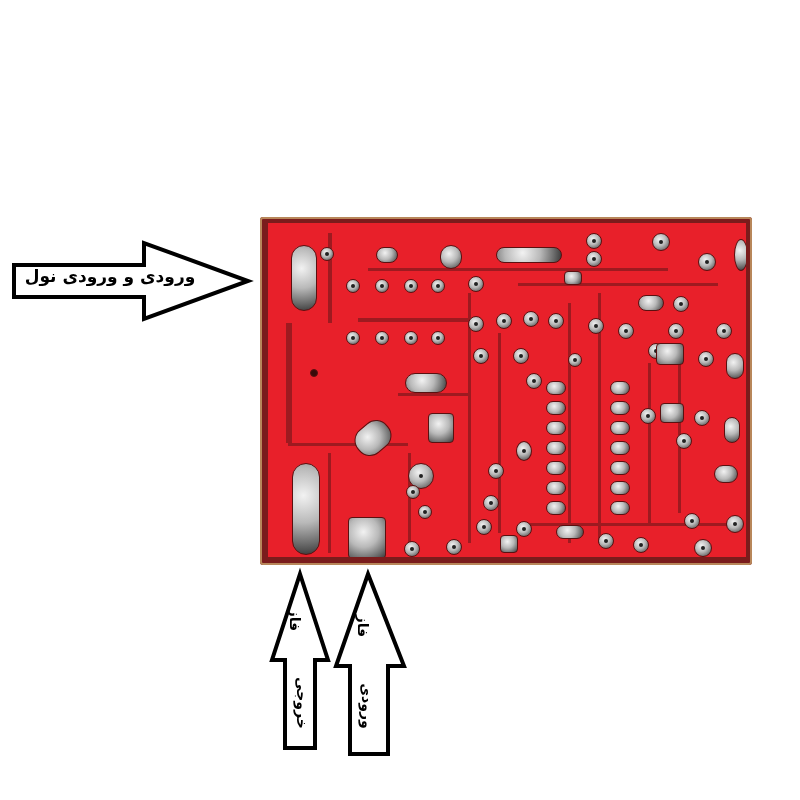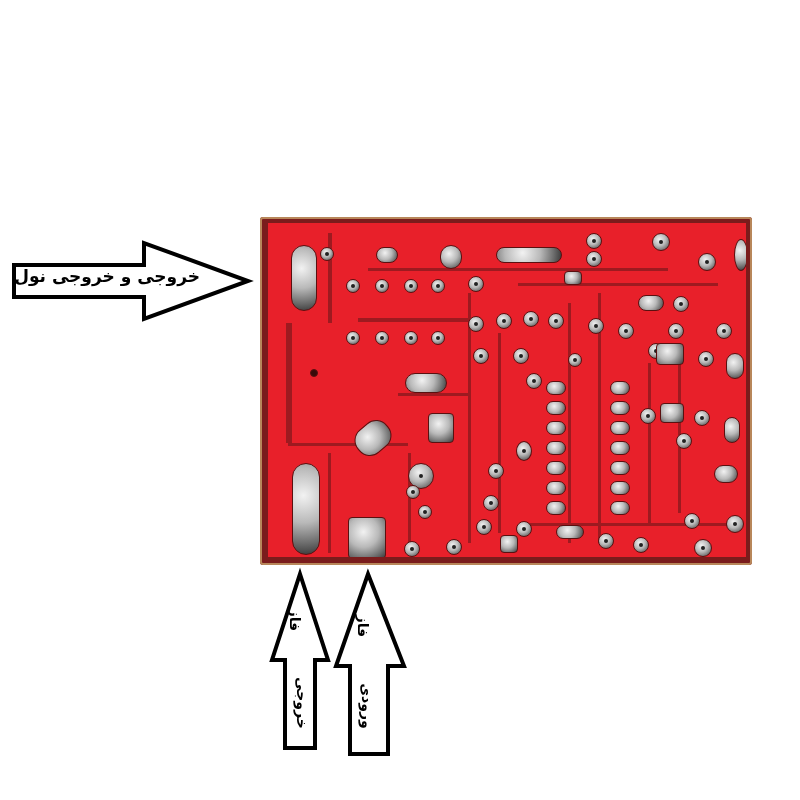--- a/index.html
+++ b/index.html
@@ -13,21 +13,21 @@
   .pad .hole { position:absolute; left:50%; top:50%; width:4px; height:4px; margin:-2px 0 0 -2px; border-radius:50%; background:#222; }
   .label-text { position:absolute; font-family:"DejaVu Sans", sans-serif; font-weight:bold; color:#000; direction:rtl; white-space:nowrap; }
   svg.arrow { position:absolute; overflow:visible; }
 </style>
 </head>
 <body>
 
 <svg class="arrow" style="left:12px;top:241px;" width="240" height="82" viewBox="0 0 240 82">
   <polygon points="2,24 132,24 132,2 236,40 132,78 132,56 2,56" fill="#fff" stroke="#000" stroke-width="4" stroke-linejoin="miter"></polygon>
 </svg>
-<div class="label-text" style="left:20px;top:266px;font-size:17px;width:180px;text-align:center;direction:rtl;">خروجی و خروجی نول</div>
+<div class="label-text" style="left:20px;top:266px;font-size:17px;width:180px;text-align:center;direction:rtl;">ورودی و ورودی نول</div>
 
 <svg class="arrow" style="left:270px;top:572px;" width="62" height="180" viewBox="0 0 62 180">
   <polygon points="30,2 58,88 45,88 45,176 15,176 15,88 2,88" fill="#fff" stroke="#000" stroke-width="4" stroke-linejoin="miter"></polygon>
 </svg>
 <div class="label-text" style="left:284px;top:612px;font-size:14px;transform:rotate(90deg);transform-origin:center;">فاز</div>
 <div class="label-text" style="left:276px;top:695px;font-size:14px;transform:rotate(90deg);transform-origin:center;">خروجی</div>
 
 <svg class="arrow" style="left:334px;top:572px;" width="72" height="186" viewBox="0 0 72 186">
   <polygon points="34,2 70,94 54,94 54,182 16,182 16,94 2,94" fill="#fff" stroke="#000" stroke-width="4" stroke-linejoin="miter"></polygon>
 </svg>

